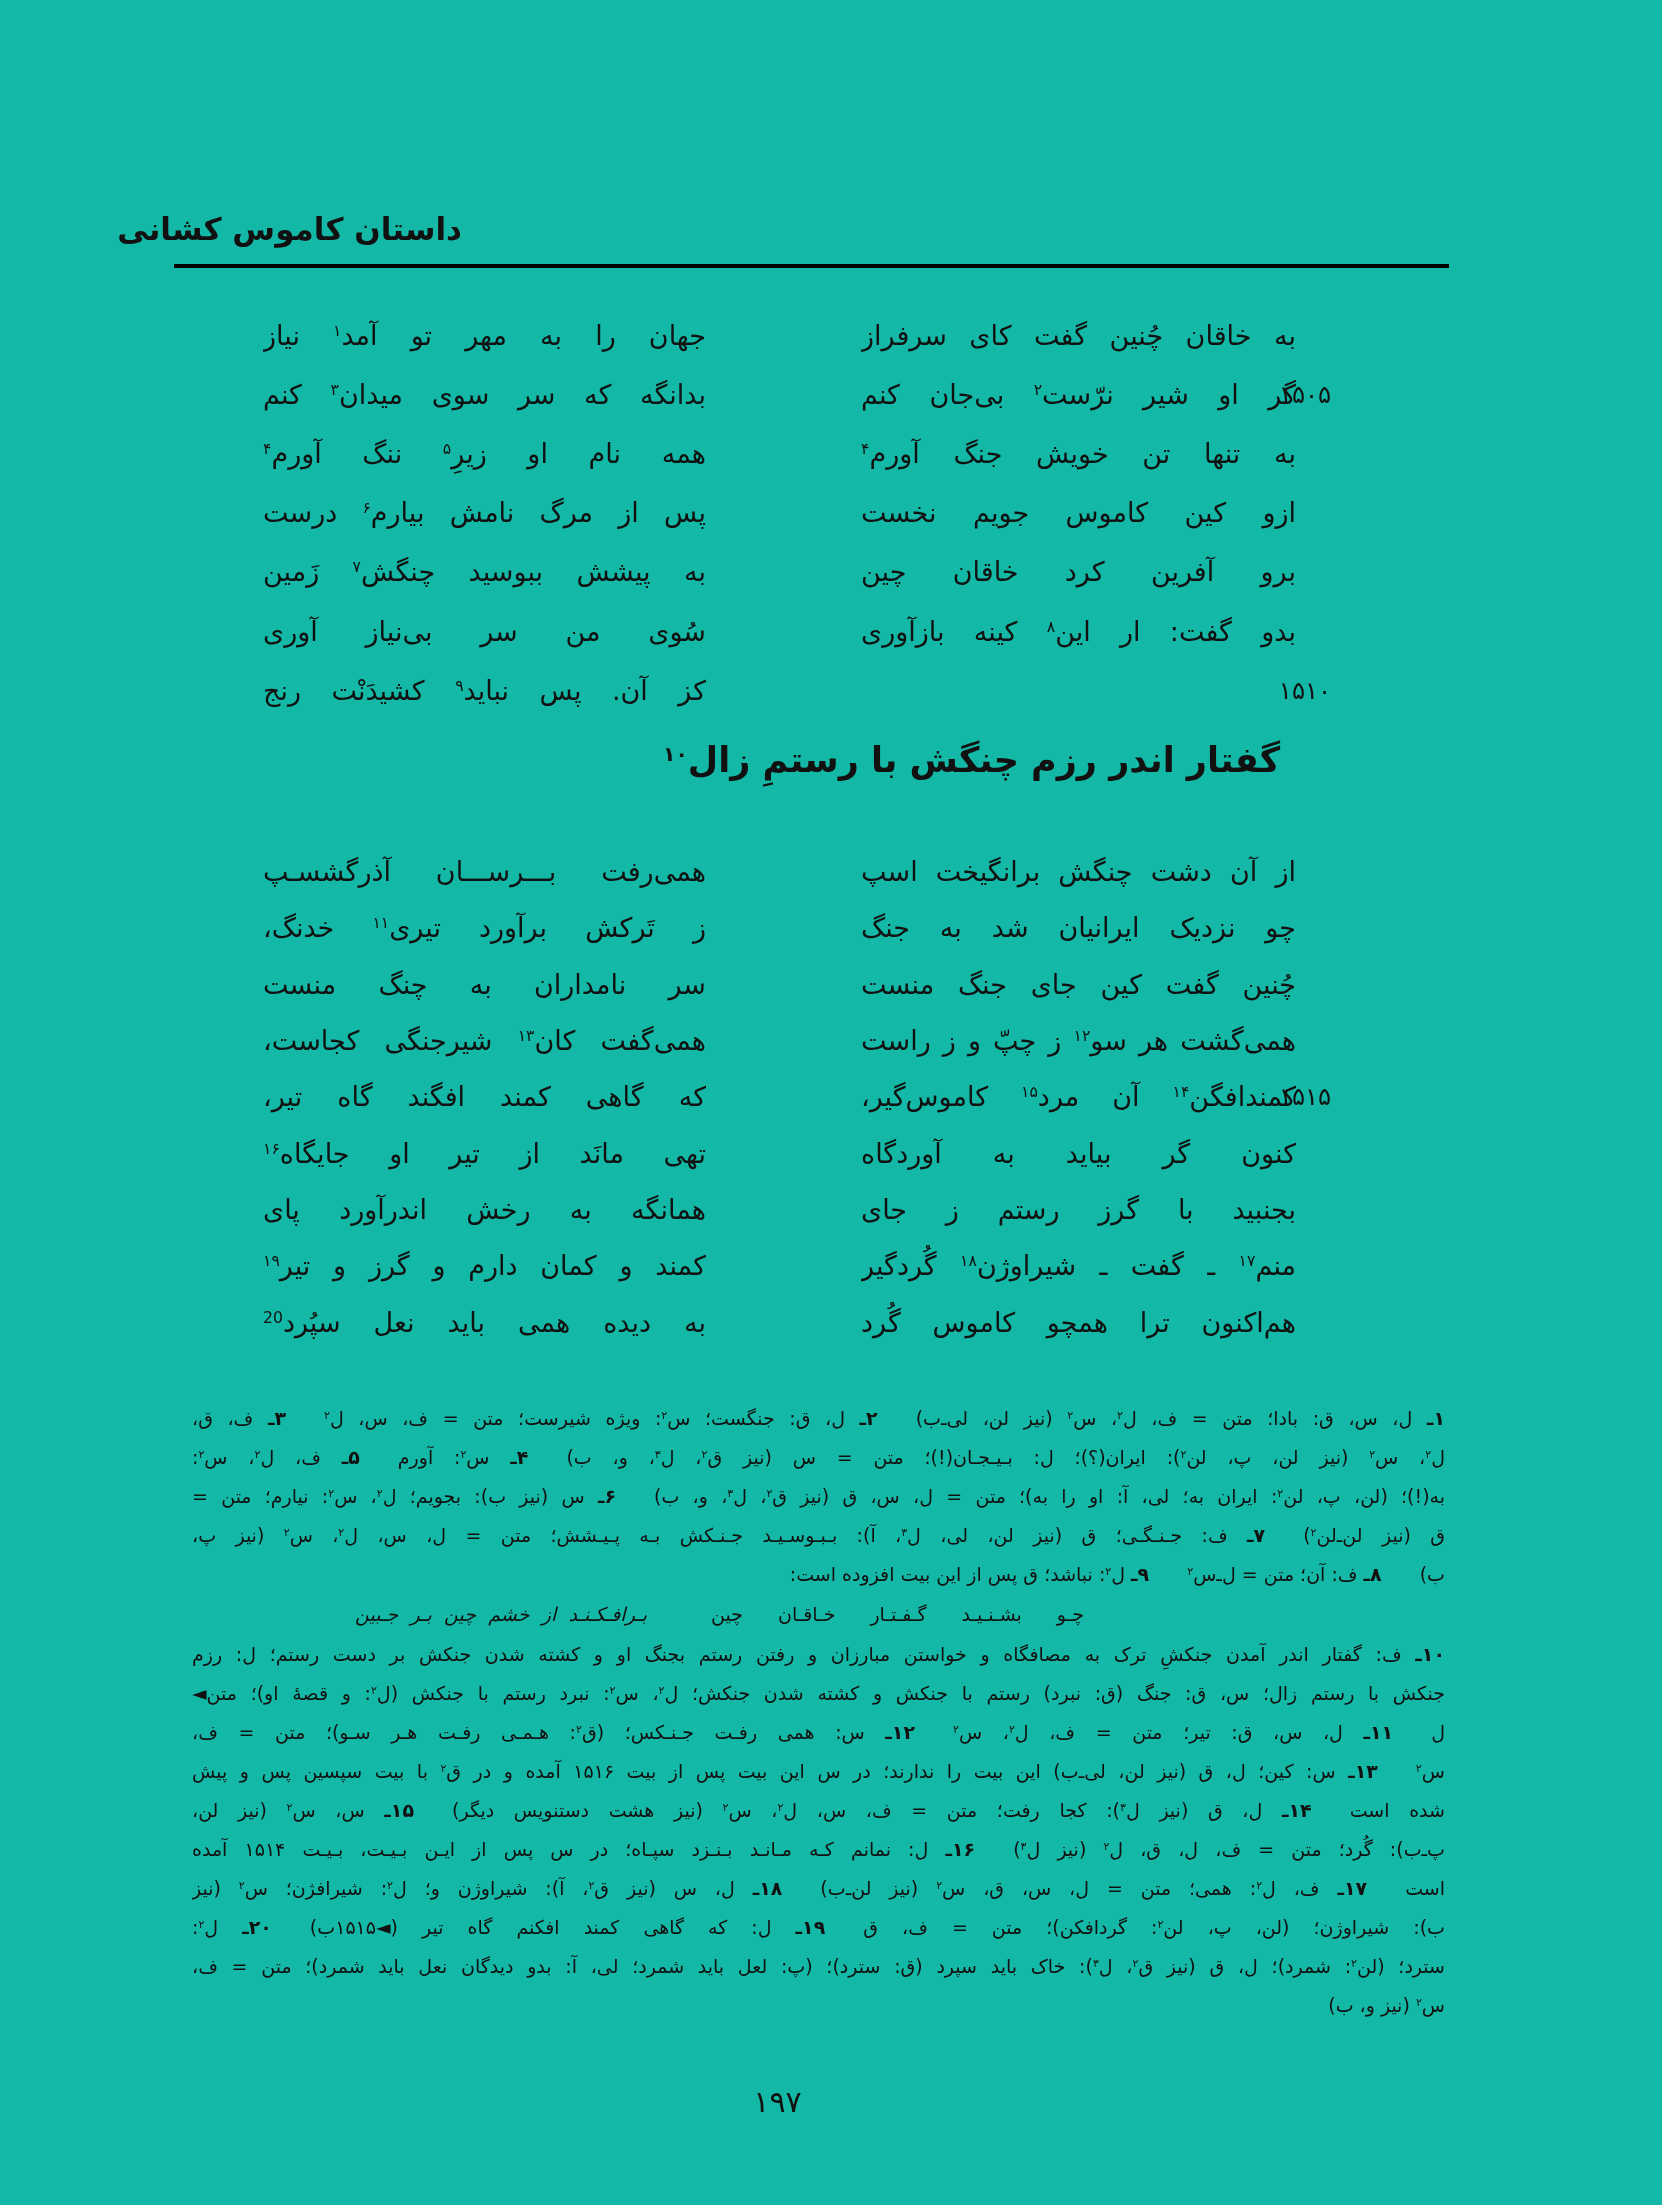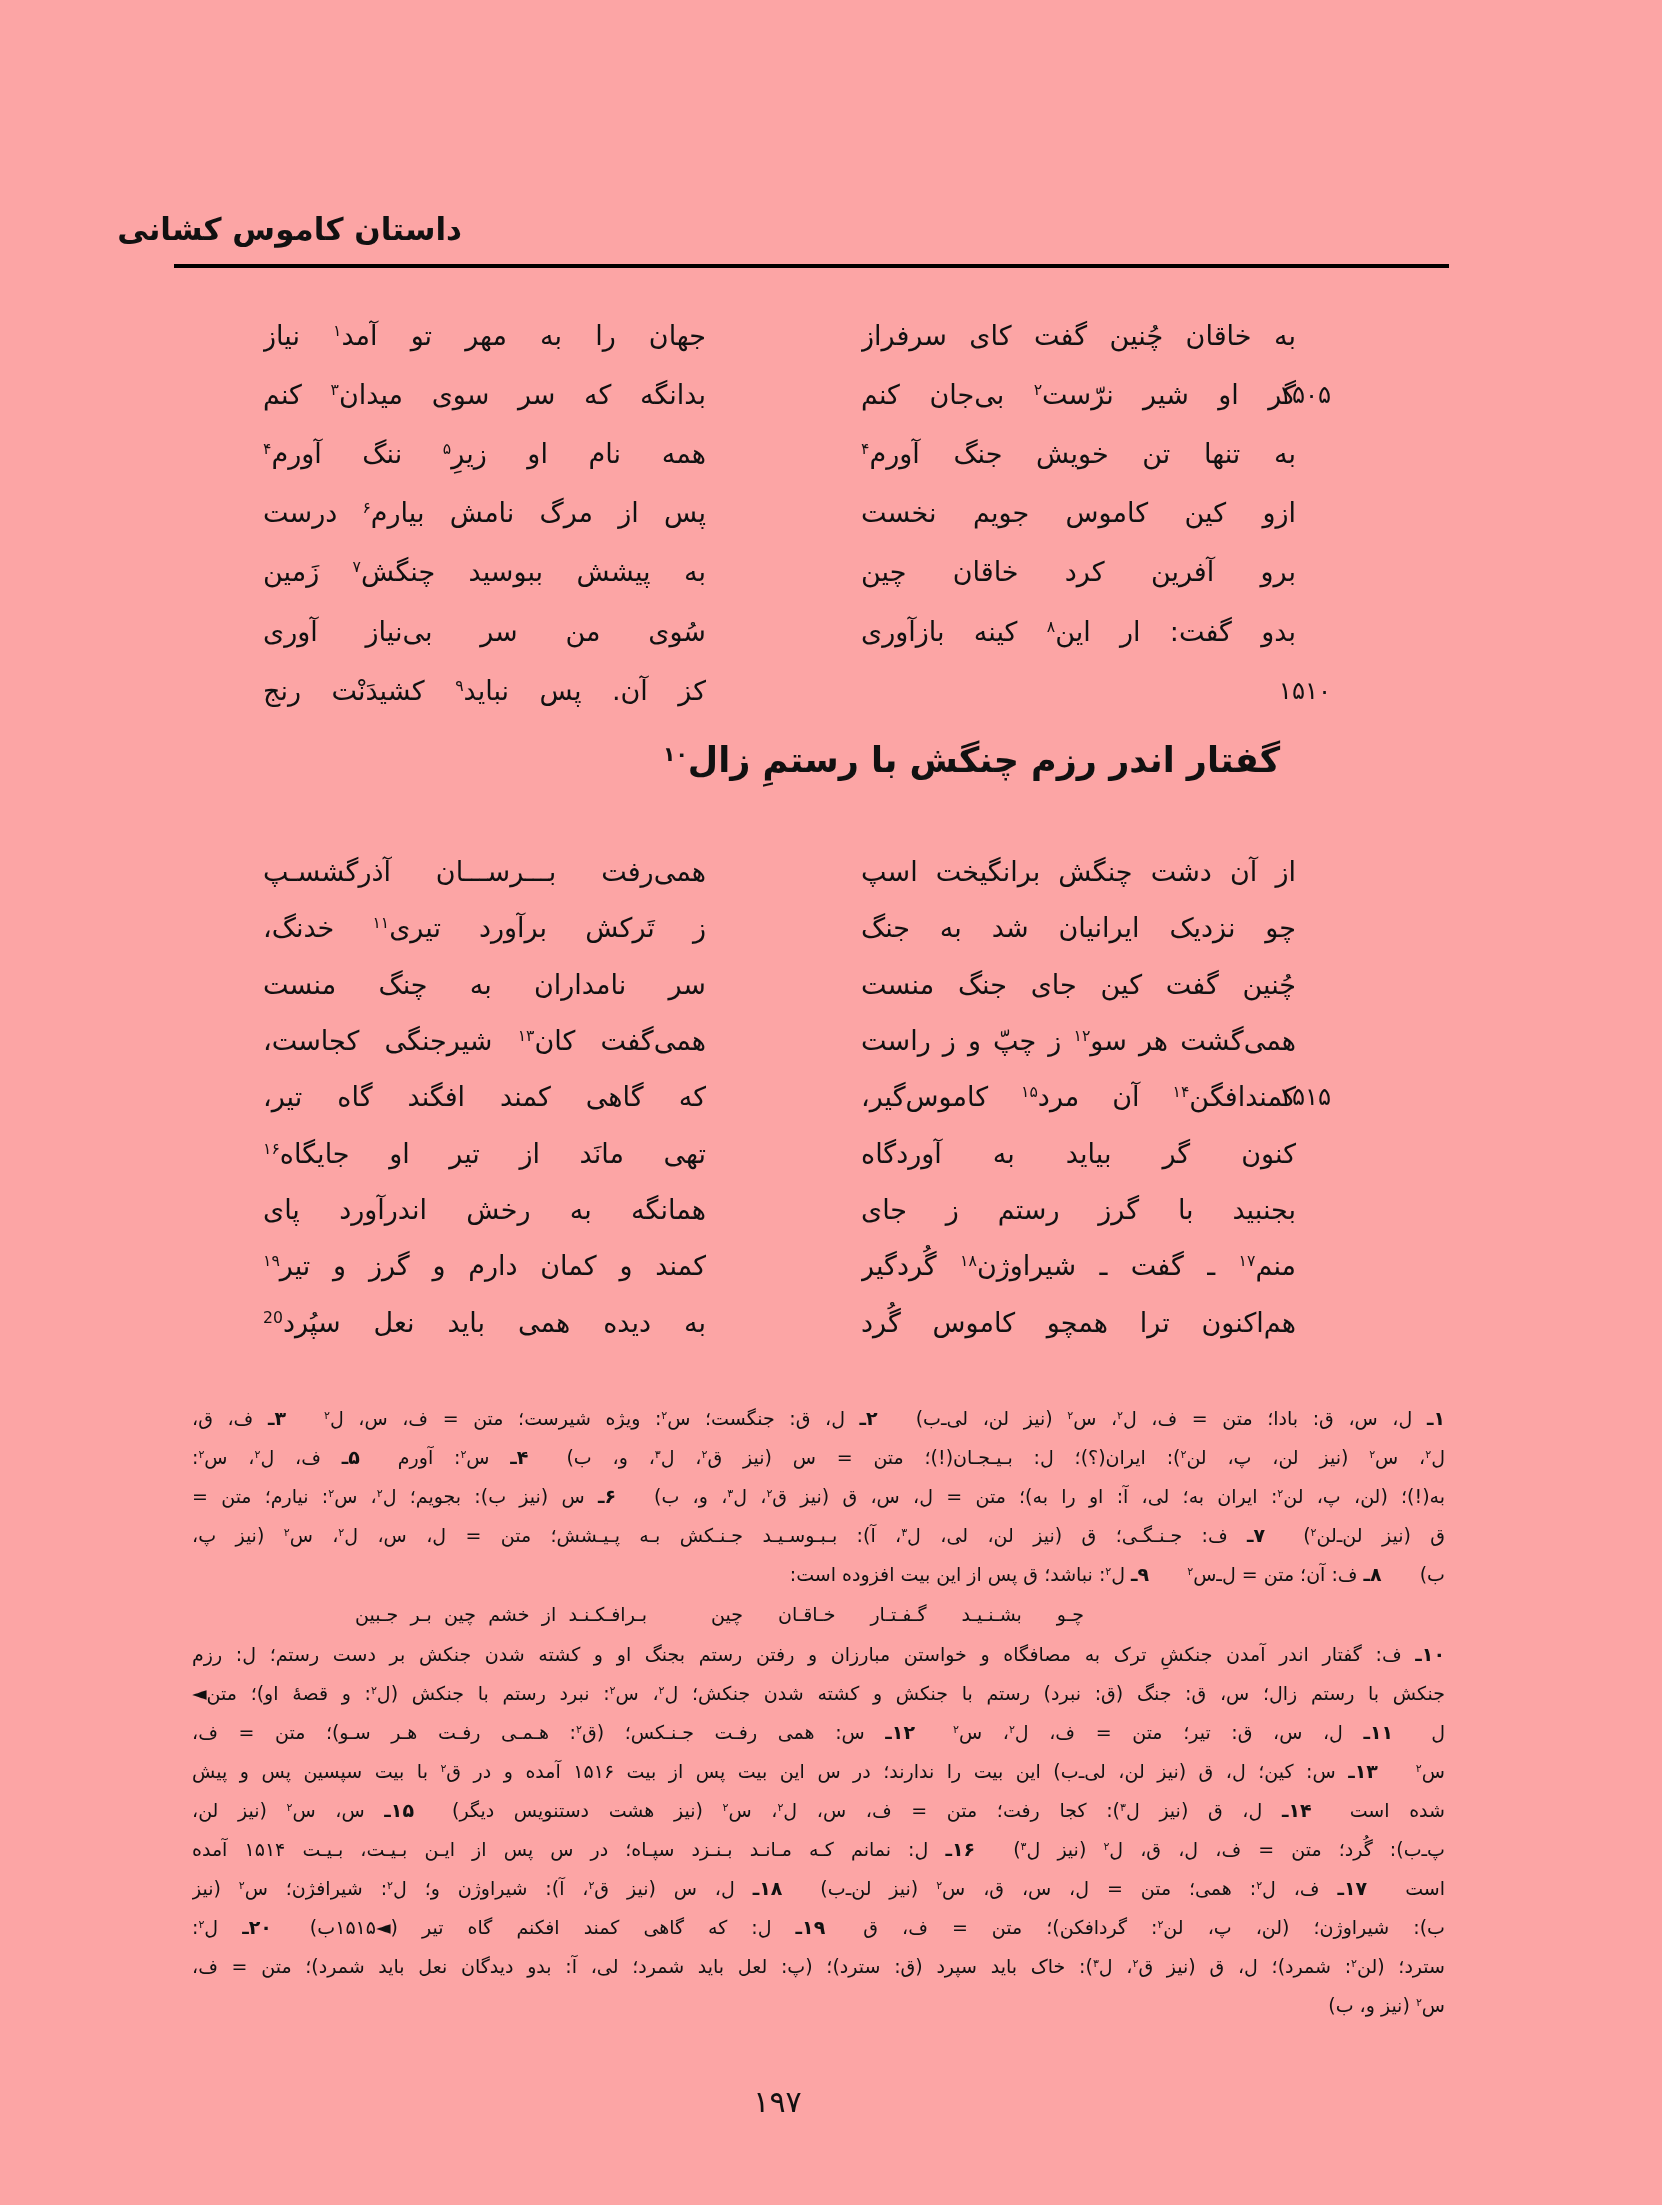--- a/index.html
+++ b/index.html
@@ -1,17 +1,17 @@
 <!DOCTYPE html>
 <html lang="fa" dir="rtl" style="font-size:11px"><head>
 <meta charset="utf-8">
 <style>
   html,body{margin:0;padding:0;background:#e8e8e8;}
   .page{
-    position:relative;width:1662px;height:2205px;background:#fca5a5;
+    position:relative;width:1662px;height:2205px;background:#14b8a6;
     font-family:"DejaVu Sans",sans-serif;color:#111;direction:rtl;overflow:hidden;
   }
   .running-head{
     position:absolute;left:177px;top:198px;width:285px;height:62px;
     font-size:31px;font-weight:bold;white-space:nowrap;line-height:62px;text-align:left;
   }
   .head-rule{position:absolute;left:174px;top:264px;width:1275px;height:4.1px;background:#000;}
   
   .vrow{position:absolute;left:0;width:1662px;height:59px;}
   .sec2 .vrow{height:56px;}
@@ -37,21 +37,21 @@
     height:39px;line-height:39px;overflow:hidden;
     text-align:justify;text-align-last:justify;
   }
   .aline.endline{text-align-last:auto;}
   .acouplet{position:relative;height:41px;}
   .ahemi{
     position:absolute;top:0;height:41px;line-height:41px;font-size:19px;
     text-align:justify;text-align-last:justify;overflow:hidden;
   }
   .ahemi.r{left:519px;width:373px;}
-  .ahemi.l{left:163px;width:292px;}
+  .ahemi.l{left:163px;width:292px;font-style:italic;}
   .page-number{
     position:absolute;left:737px;top:2082px;width:81px;height:39px;
     font-size:30px;line-height:39px;text-align:center;
   }
   sup{font-size:0.58em;line-height:0;vertical-align:0.55em;}
   b{font-weight:bold;margin-top:12px;}
 </style>
 </head>
 <body>
 

